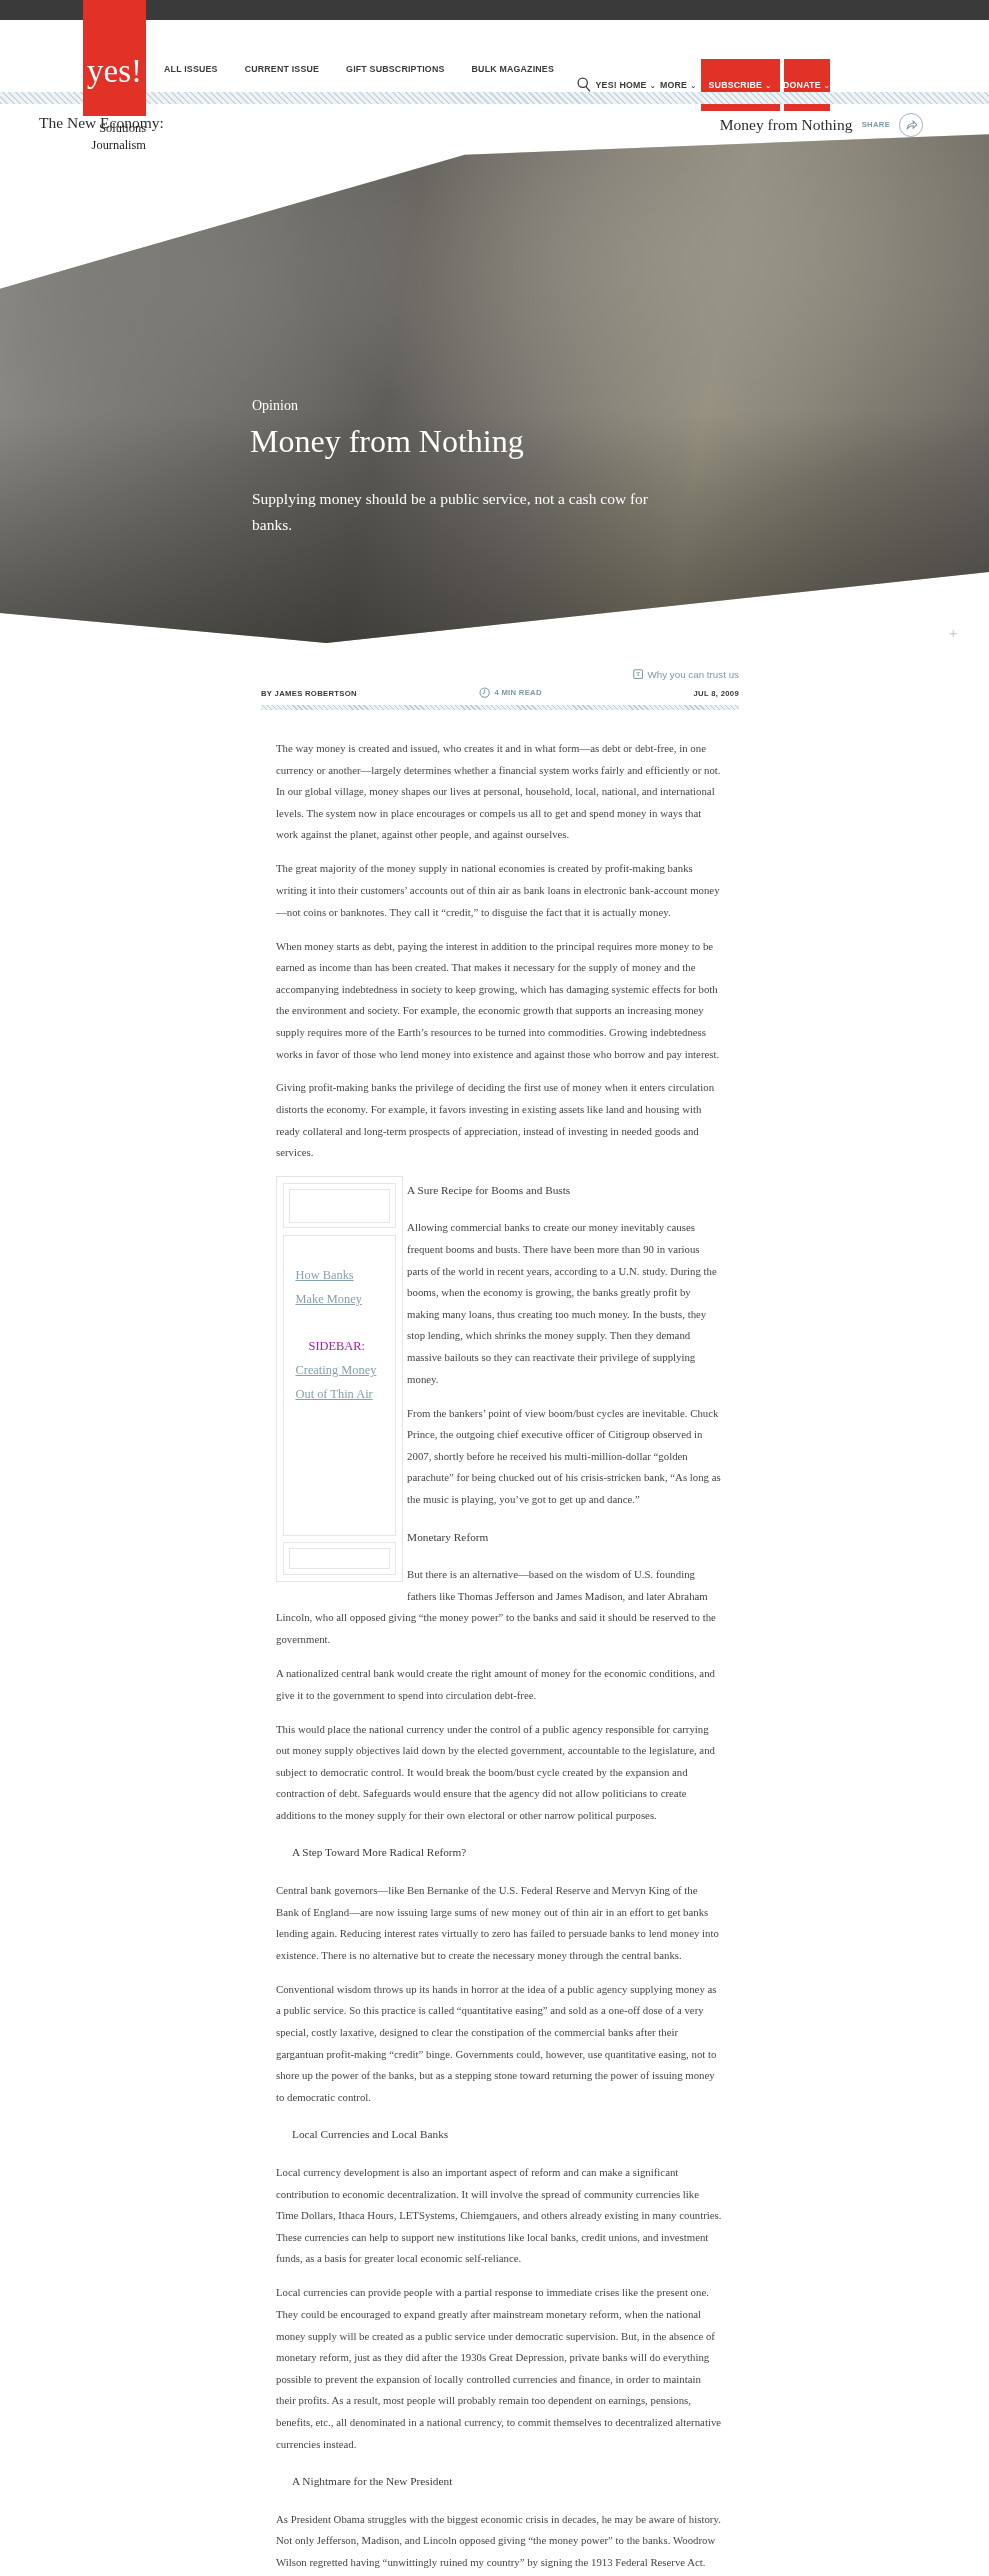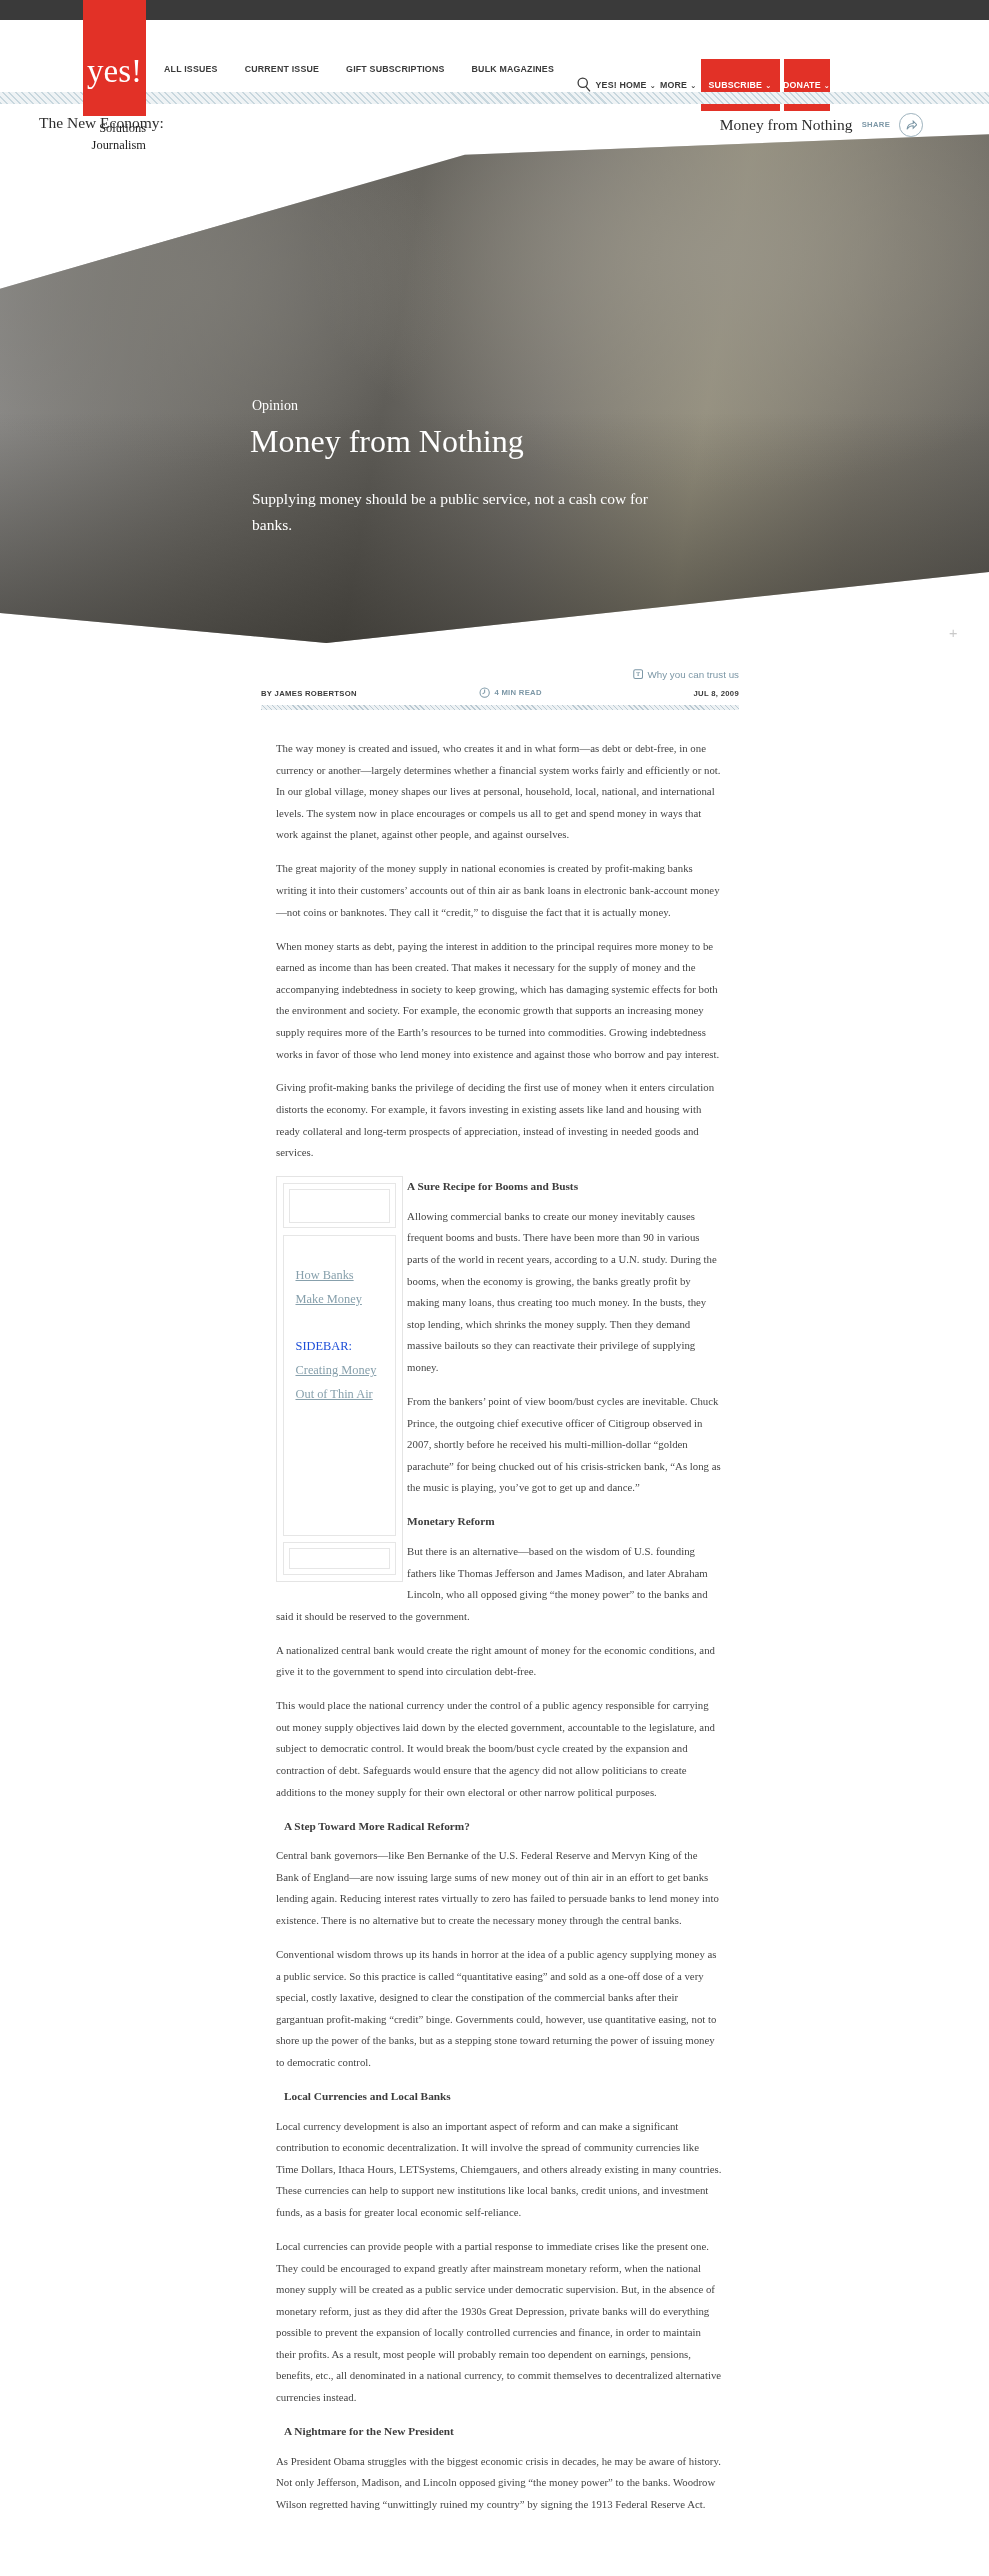--- a/index.html
+++ b/index.html
@@ -41,28 +41,28 @@
   .hero-plus{left:949px;top:625px;color:#c9c9c9;font-size:14.4px;z-index:2;cursor:pointer;}
   
   .byline{left:261px;top:689px;font-size:7.7px;font-weight:700;letter-spacing:0.3px;color:#3a3a3a;}
   .readtime{left:479px;top:687px;display:flex;align-items:center;gap:4.1px;color:#7c97a6;font-size:7.7px;font-weight:700;letter-spacing:0.3px;}
   .trust{position:absolute;right:250px;top:669px;display:flex;align-items:center;gap:4.1px;color:#7c97a6;font-size:9.8px;cursor:pointer;}
   .pubdate{position:absolute;right:250px;top:689px;font-size:7.7px;font-weight:700;letter-spacing:0.3px;color:#3a3a3a;}
   .art-divider{left:261px;top:705px;width:478px;height:4.6px;background:repeating-linear-gradient(45deg,#b9c9d2 0 1px,#eef2f4 1px 3.6px);}
   
   .article{left:276px;top:738px;width:446px;font-family:"Liberation Serif","DejaVu Serif",serif;font-size:10.8px;line-height:21.6px;color:#454545;}
   .article p{margin:0 0 12.4px 0;}
-  .article h3{margin:8px;font-size:11.3px;line-height:21.6px;font-weight:700;color:#3d3d3d;}
+  .article h3{margin:16px;font-size:11.3px;line-height:21.6px;font-weight:400;color:#3d3d3d;}
   .side-float{float:left;width:127px;height:406px;margin:0 4.1px 10.3px 0;border:0.5px solid #e4e4e4;padding:6.2px;box-sizing:border-box;display:flex;flex-direction:column;background:#fff;}
   .frame{border:0.5px solid #e6e6e6;padding:4.6px;box-sizing:border-box;}
   .frame-inner{border:0.5px solid #e6e6e6;width:100%;height:100%;box-sizing:border-box;}
   .frame-top{height:45px;margin-bottom:6.2px;}
   .links-box{border:0.5px solid #e6e6e6;flex:1;padding:27px 10.3px 10.3px 11.3px;box-sizing:border-box;font-size:12.4px;line-height:24px;}
   .links-box a{color:#87a0ac;text-decoration:underline;cursor:pointer;display:block;}
-  .sidebar-lbl{color:#1d4ed8;margin-top:23px;}
+  .sidebar-lbl{color:#a21caf;margin-top:23px;margin-left:13px;}
   .frame-bottom{height:33px;margin-top:6.2px;}
   svg{display:block;}
 </style>
 </head>
 <body>
 
 <div id="page">
 
   <div class="abs topbar"></div>
 

